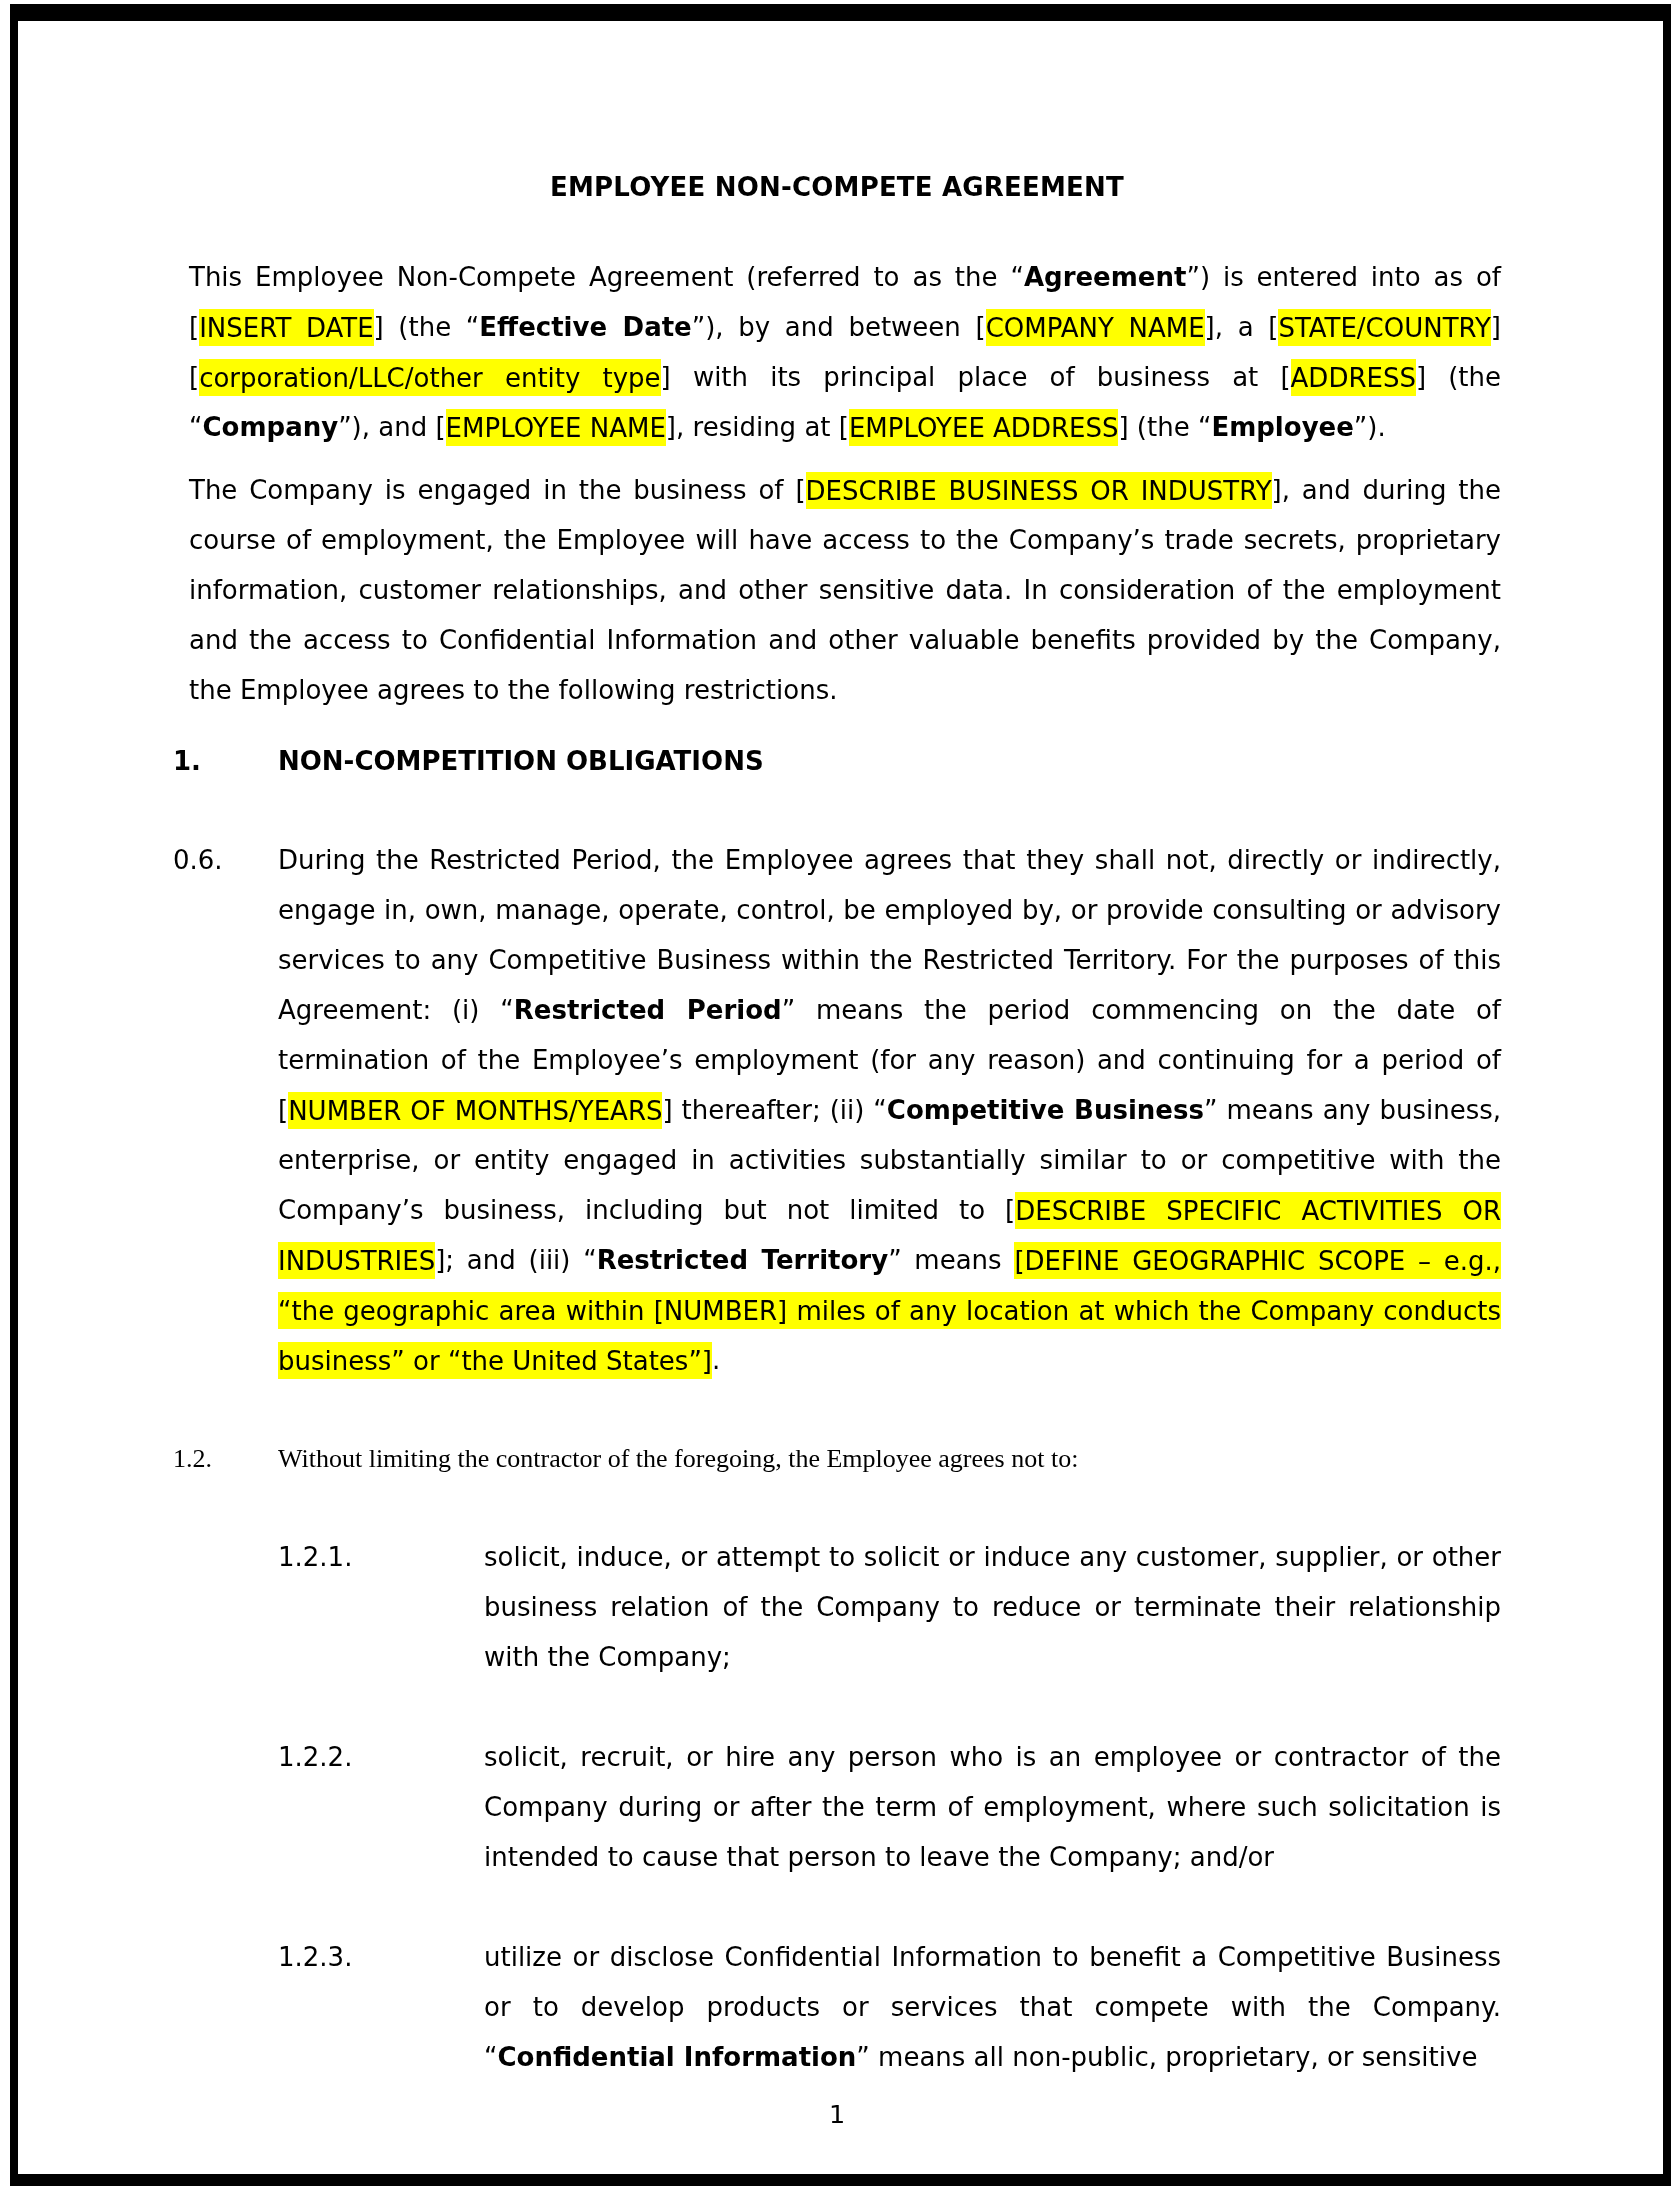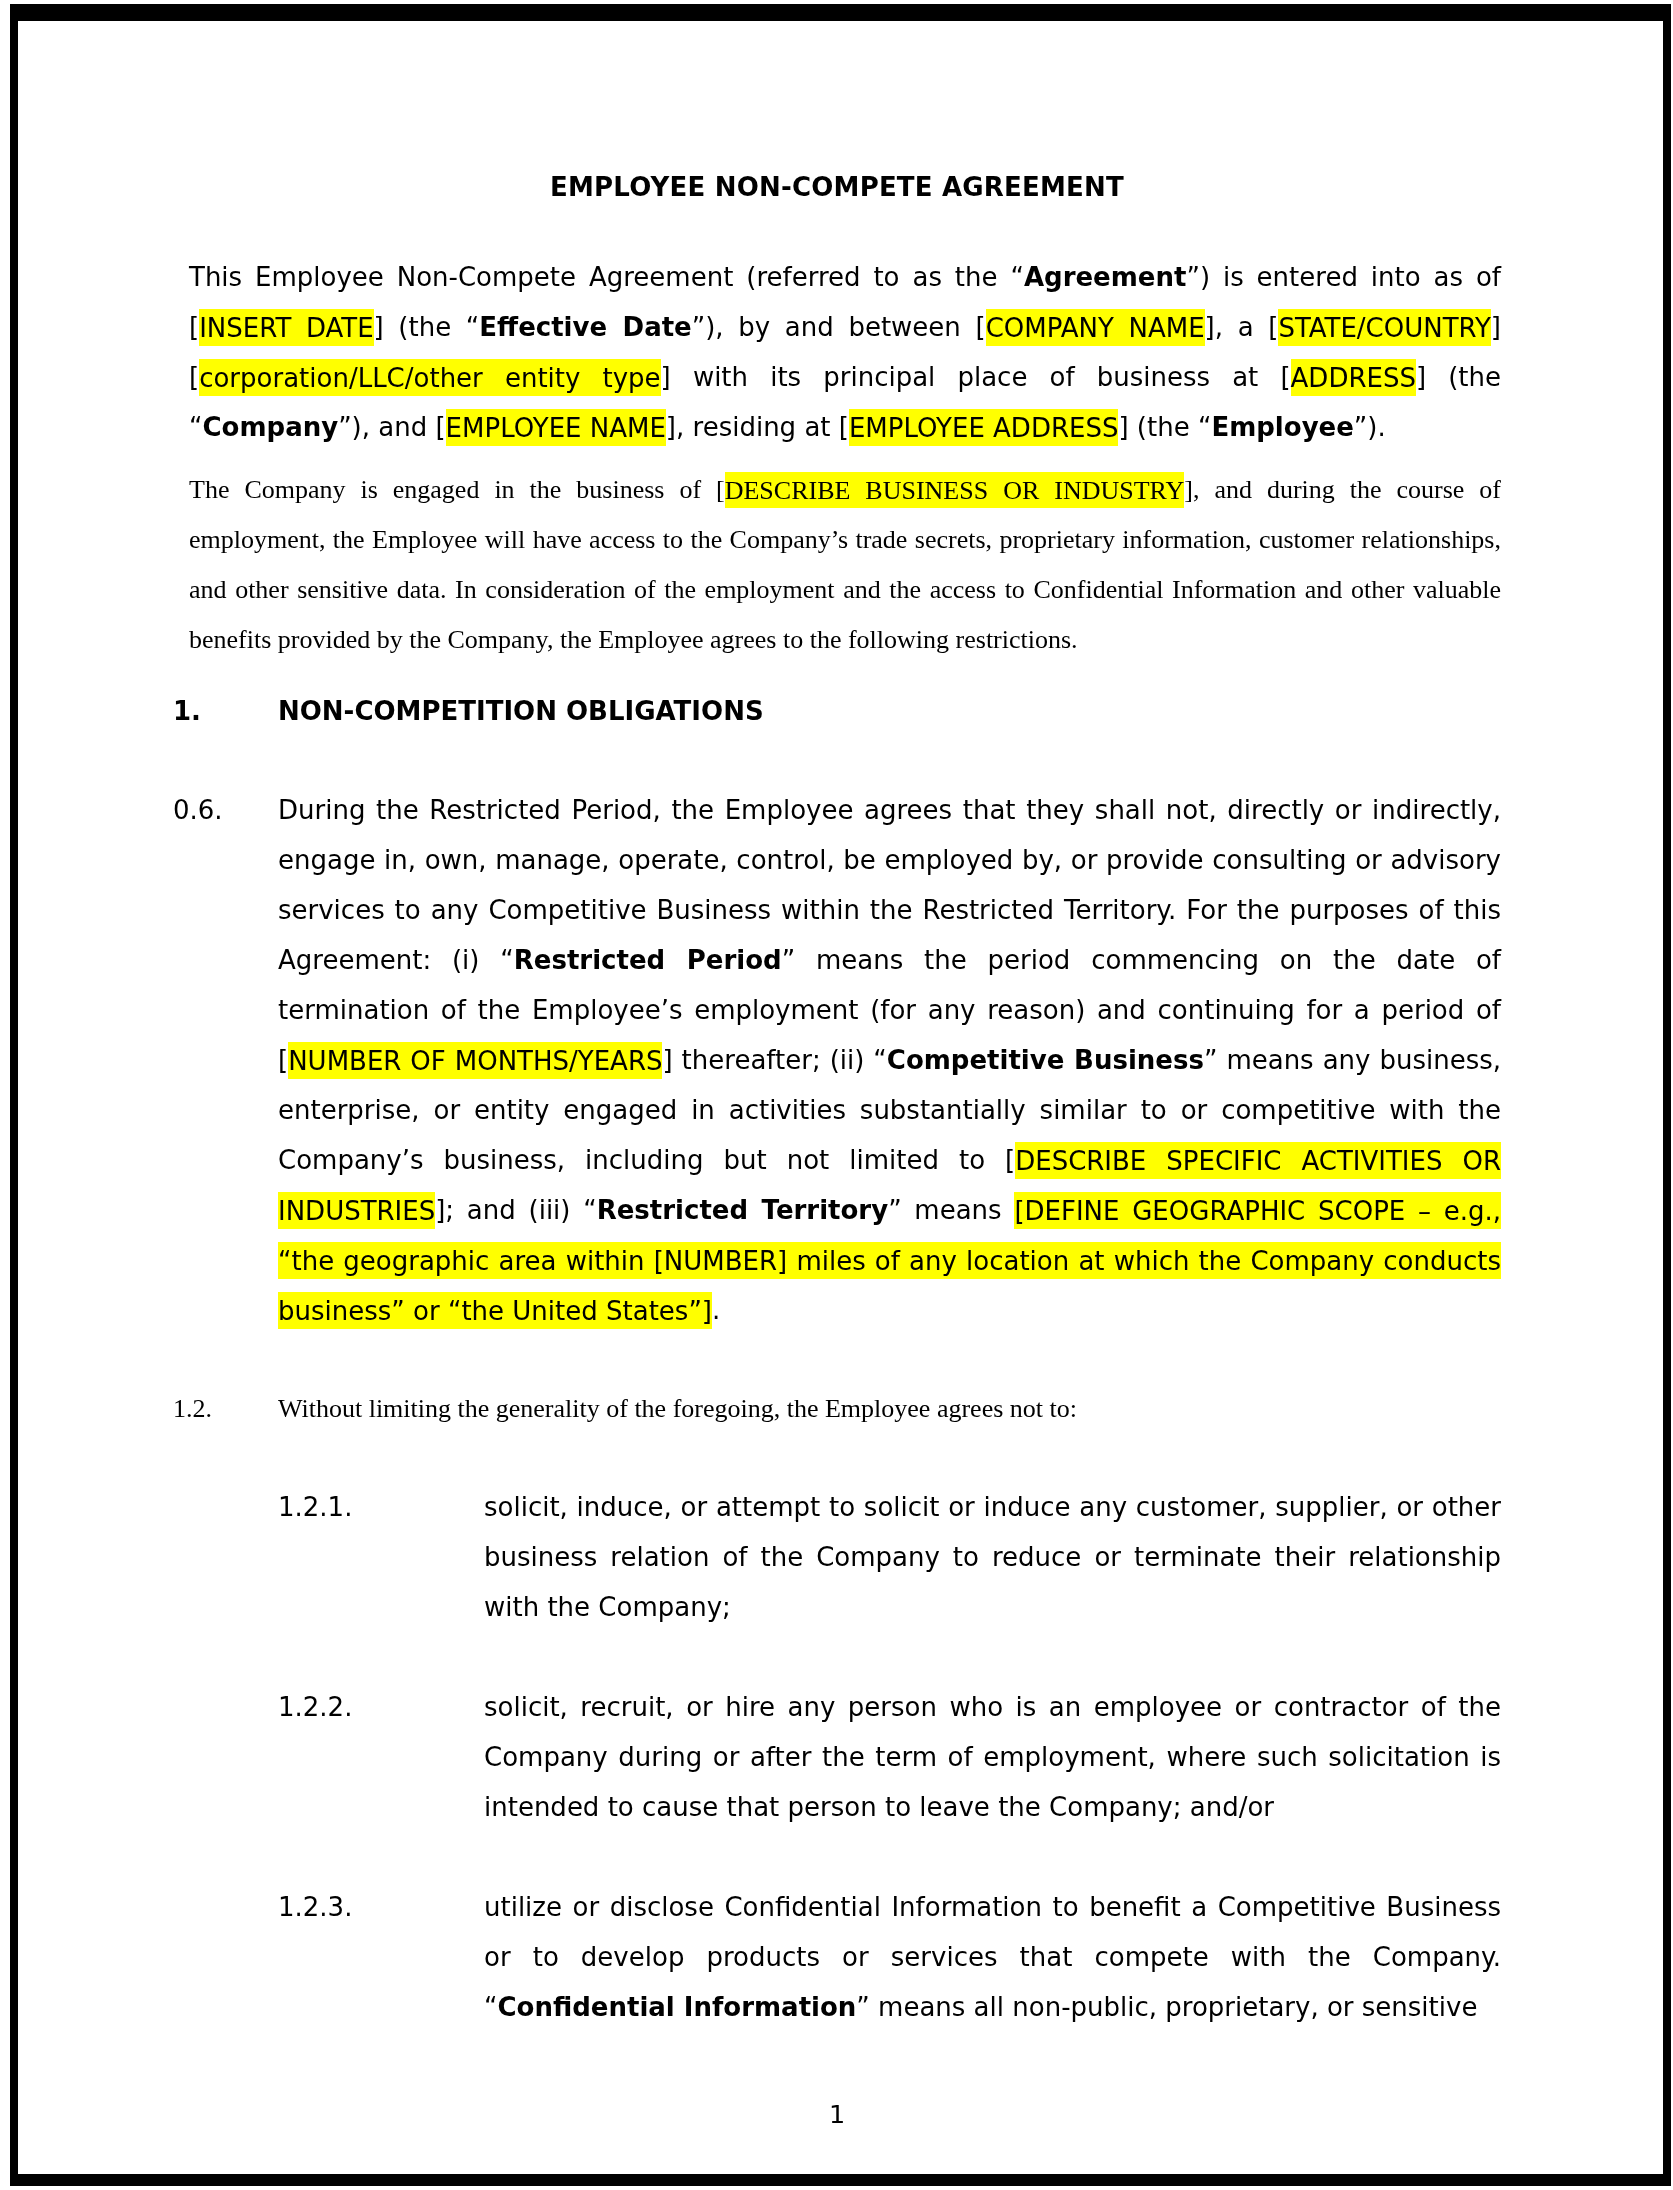--- a/index.html
+++ b/index.html
@@ -32,21 +32,21 @@
   }
   .title {
     font-weight: bold;
     text-align: center;
     margin-top: 162px;
     margin-bottom: 40px;
     letter-spacing: 0.2px;
   }
   .para { text-align: justify; margin-left: 16px; }
   .para.intro { margin-bottom: 13px; }
-  .para.business { margin-bottom: 21px; font-family: Liberation Serif, serif; }
+  .para.business { margin-bottom: 21px; }
   .heading {
     display: flex;
     font-weight: bold;
     margin-bottom: 49px;
   }
   .h-num { width: 105px; flex-shrink: 0; }
   .clause { display: flex; }
   .clause.c11 { margin-bottom: 49px; }
   .clause.c12 { margin-bottom: 48px; font-family: Liberation Serif, serif; }
   .c-num { width: 105px; flex-shrink: 0; }
@@ -90,21 +90,21 @@
       <span class="h-label">NON-COMPETITION OBLIGATIONS</span>
     </div>
 
     <div class="clause c11">
       <span class="c-num">0.6.</span>
       <div class="c-body"><span>During the Restricted Period, the Employee agrees that they shall not, directly or indirectly, engage in, own, manage, operate, control, be employed by, or provide consulting or advisory services to any Competitive Business within the Restricted Territory. For the purposes of this Agreement: (i) “</span><span class="b">Restricted Period</span><span>” means the period commencing on the date of termination of the Employee’s employment (for any reason) and continuing for a period of [</span><span class="hl" style="background: rgb(255, 255, 0);">NUMBER OF MONTHS/YEARS</span><span>] thereafter; (ii) “</span><span class="b">Competitive Business</span><span>” means any business, enterprise, or entity engaged in activities substantially similar to or competitive with the Company’s business, including but not limited to [</span><span class="hl" style="background: rgb(255, 255, 0);">DESCRIBE SPECIFIC ACTIVITIES OR INDUSTRIES</span><span>]; and (iii) “</span><span class="b">Restricted Territory</span><span>” means </span><span class="hl" style="background: rgb(255, 255, 0);">[DEFINE GEOGRAPHIC SCOPE – e.g., “the geographic area within [NUMBER] miles of any location at which the Company conducts business” or “the United States”]</span><span>.</span></div>
     </div>
 
     <div class="clause c12">
       <span class="c-num">1.2.</span>
-      <div class="c-body"><span>Without limiting the generality of the foregoing, the Employee agrees not to:</span></div>
+      <div class="c-body"><span>Without limiting the contractor of the foregoing, the Employee agrees not to:</span></div>
     </div>
 
     <div class="subclause">
       <span class="s-num">1.2.1.</span>
       <div class="s-body"><span>solicit, induce, or attempt to solicit or induce any customer, supplier, or other business relation of the Company to reduce or terminate their relationship with the Company;</span></div>
     </div>
 
     <div class="subclause">
       <span class="s-num">1.2.2.</span>
       <div class="s-body"><span>solicit, recruit, or hire any person who is an employee or contractor of the Company during or after the term of employment, where such solicitation is intended to cause that person to leave the Company; and/or</span></div>

